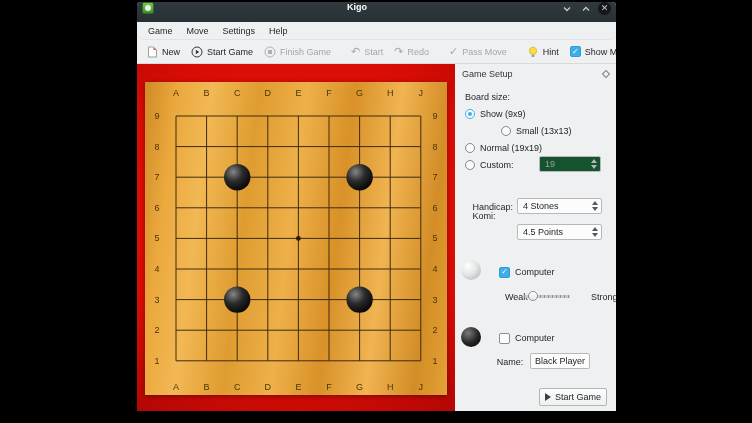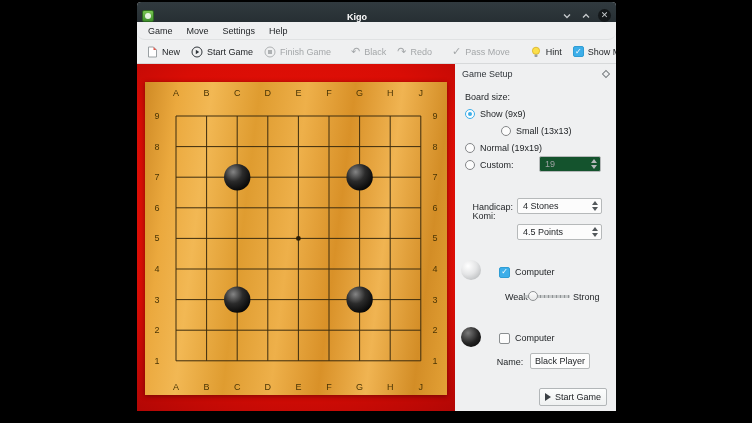--- a/index.html
+++ b/index.html
@@ -6,21 +6,21 @@
   html,body { width:752px; height:423px; background:#000; overflow:hidden;
               font-family:"Liberation Sans", sans-serif; }
   .stage { position:relative; width:752px; height:423px; background:#000; }
 
   .window { position:absolute; left:137px; top:2px; width:479px; height:409px;
             display:flex; flex-direction:column; border-radius:4px 4px 0 0;
             overflow:hidden; background:#eff0f1; box-shadow:0 0 8px rgba(0,0,0,.6); }
 
   
   .titlebar { flex:0 0 20px; background:linear-gradient(#313a3f,#272f33);
-              display:flex; align-items:flex-end; padding:0 5px; gap:5px; }
+              display:flex; align-items:flex-start; padding:0 5px; gap:5px; }
   .appicon { width:12px; height:12px; border-radius:2px;
              background:linear-gradient(#79c653,#3f8f2c); border:1px solid #2d6b1f;
              position:relative; }
   .appicon::after { content:""; position:absolute; left:2px; top:2px; width:6px; height:6px;
                     border-radius:50%; background:rgba(255,255,255,.85); }
   .wtitle { flex:1; text-align:center; color:#fcfcfc; font-size:9px; font-weight:bold; }
   .winbtns { display:flex; align-items:center; gap:6px; }
   .wbtn { width:13px; height:13px; display:flex; align-items:center; justify-content:center; }
   .wbtn.close { border-radius:50%; background:#14181a; color:#c6cacc; font-size:9px; line-height:1; }
 
@@ -157,21 +157,21 @@
       <div class="tbtn disabled">
         <svg width="12" height="12" viewBox="0 0 12 12">
           <circle cx="6" cy="6" r="5" fill="none" stroke="#aeb1b3"></circle>
           <rect x="4" y="4" width="4" height="4" fill="#aeb1b3"></rect>
         </svg>
         <span>Finish Game</span>
       </div>
       <span class="tsep"></span>
       <div class="tbtn disabled">
         <span class="glyph">↶</span>
-        <span>Black</span>
+        <span>Start</span>
       </div>
       <div class="tbtn disabled">
         <span class="glyph">↷</span>
         <span>Redo</span>
       </div>
       <span class="tsep"></span>
       <div class="tbtn disabled">
         <span class="glyph">✓</span>
         <span>Pass Move</span>
       </div>
@@ -323,21 +323,21 @@
         <div class="cbrow" style="left:44px; top:202px;">
           <span class="cb checked"></span>
           <span>Computer</span>
         </div>
 
         <span class="plabel" style="left:50px; top:228px;">Weak</span>
         <div class="slider" style="left:69px; top:227px; width:46px;">
           <span class="track"></span>
           <span class="handle"></span>
         </div>
-        <span class="plabel" style="left:118px; top:228px;">Strong</span>
+        <span class="plabel" style="left:136px; top:228px;">Strong</span>
 
         <span class="sphere black" style="left:6px; top:263px;"></span>
         <div class="cbrow" style="left:44px; top:268px;">
           <span class="cb unchecked"></span>
           <span>Computer</span>
         </div>
 
         <span class="plabel" style="left:38px; top:293px; width:34px; text-align:center;">Name:</span>
         <input class="textfield" style="left: 75px; top: 289px; width: 60px;" value="Black Player">
 

